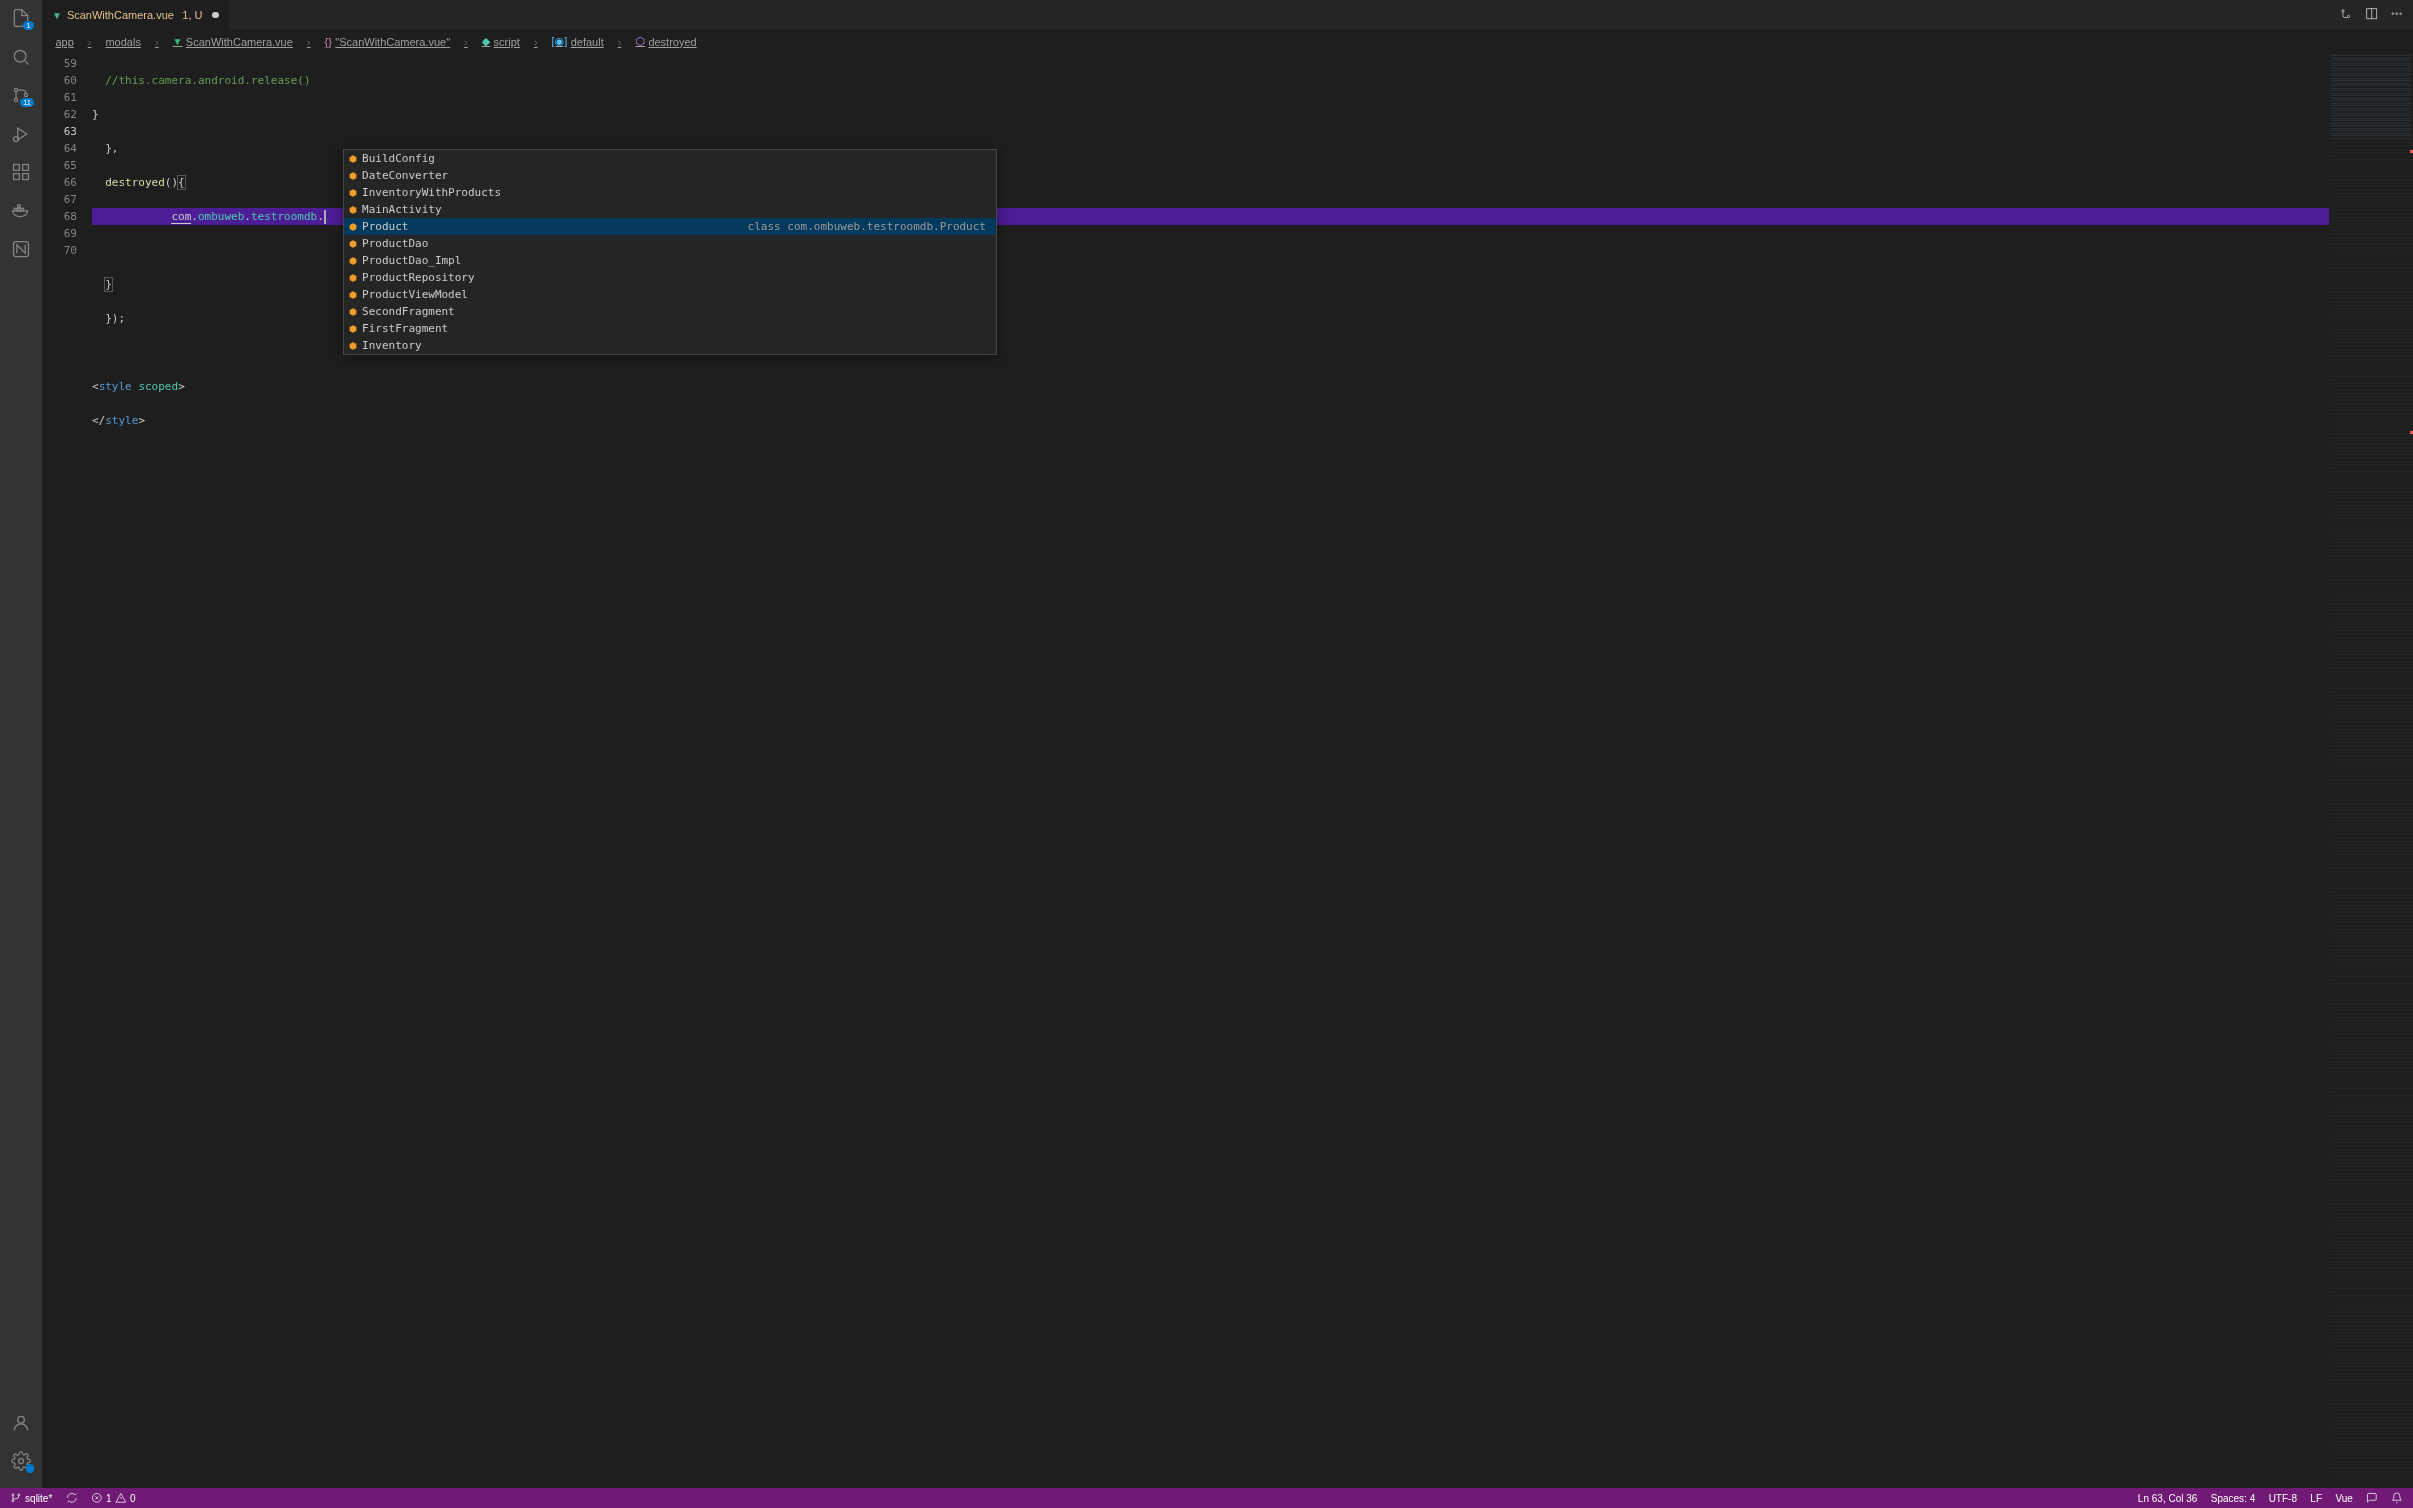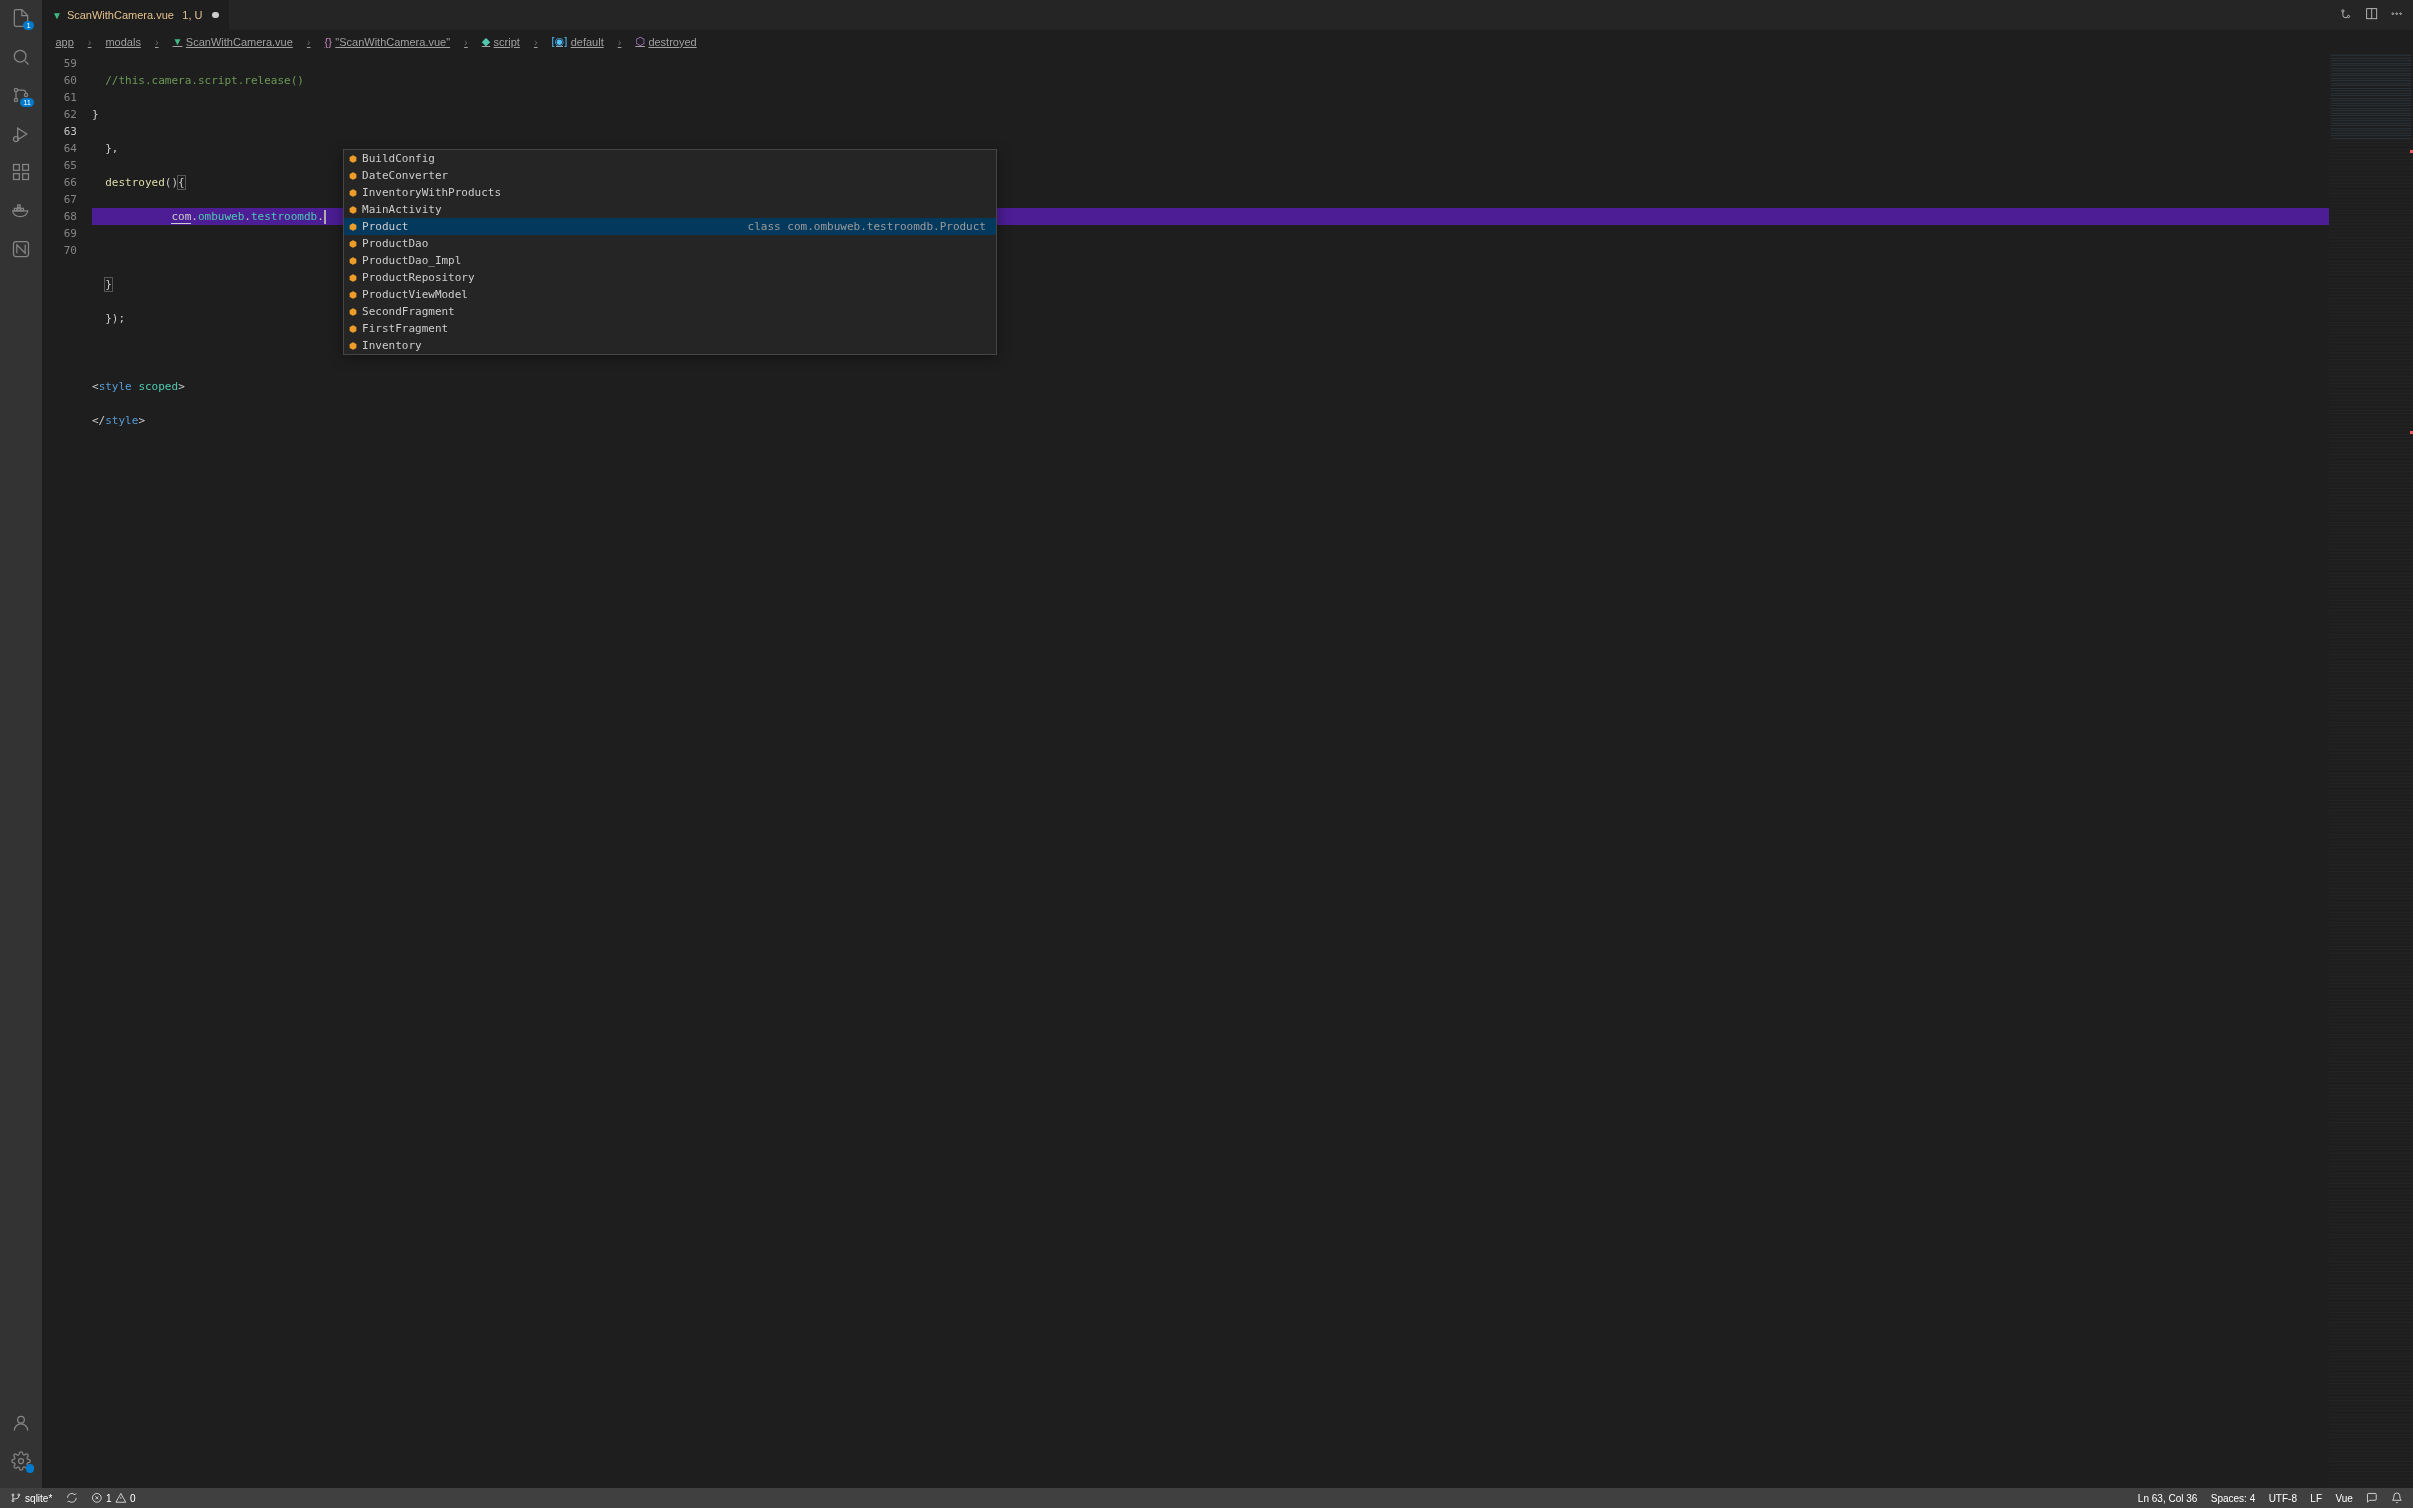--- a/index.html
+++ b/index.html
@@ -118,21 +118,21 @@
   background: repeating-linear-gradient( to bottom,
     #2b3a45 0 0.8px, transparent 0.8px 1.7px,
     #3b5a3b 1.7px 2.5px, transparent 2.5px 3.4px,
     #2b3a45 3.4px 4.2px, transparent 4.2px 5px);
   opacity: .6;
 }
 .minimap-red { position:absolute; right:0; top:96px; width:3.4px; height:3.4px; background:#ff5555; }
 .minimap-red2 { position:absolute; right:0; top:377px; width:3.4px; height:3.4px; background:#ff5555; }
 
 .status-bar {
-  height: 20px; background: #404040; color: #ffffff;
+  height: 20px; background: #701a75; color: #ffffff;
   display: flex; align-items: center; gap: 13.4px;
   font-size: 10px; padding: 0 10px;
 }
 .status-bar .grow { flex: 1; }
 .status-item { display: inline-flex; align-items: center; gap: 3.4px; cursor: pointer; }
 .status-item svg { width: 11.7px; height: 11.7px; stroke: #fff; fill: none; stroke-width: 1.5; }
 </style>
 </head>
 <body>
 
@@ -279,21 +279,21 @@
           <div>64</div>
           <div>65</div>
           <div>66</div>
           <div>67</div>
           <div>68</div>
           <div>69</div>
           <div>70</div>
         </div>
 
       <div class="code">
-<div class="code-line">  <span class="tok-comment">//this.camera.script.release()</span></div>
+<div class="code-line">  <span class="tok-comment">//this.camera.android.release()</span></div>
 <div class="code-line"><span class="tok-punc">}</span></div>
 <div class="code-line">  <span class="tok-punc">},</span></div>
 <div class="code-line">  <span class="tok-fn">destroyed</span><span class="tok-punc">()</span><span class="tok-punc bracket-box">{</span></div>
 <div class="code-line current">            <span class="tok-id"><span class="underline">com</span></span><span class="tok-punc">.</span><span class="tok-prop">ombuweb</span><span class="tok-punc">.</span><span class="tok-prop">testroomdb</span><span class="tok-punc">.</span><span class="cursor-box"></span></div>
 <div class="code-line"></div>
 <div class="code-line">  <span class="tok-punc bracket-box">}</span></div>
 <div class="code-line">  <span class="tok-punc">});</span></div>
 <div class="code-line"></div>
 <div class="code-line"><span class="tok-punc">&lt;</span><span class="tok-tag">style</span> <span class="tok-prop">scoped</span><span class="tok-punc">&gt;</span></div>
 <div class="code-line"><span class="tok-punc">&lt;/</span><span class="tok-tag">style</span><span class="tok-punc">&gt;</span></div>

